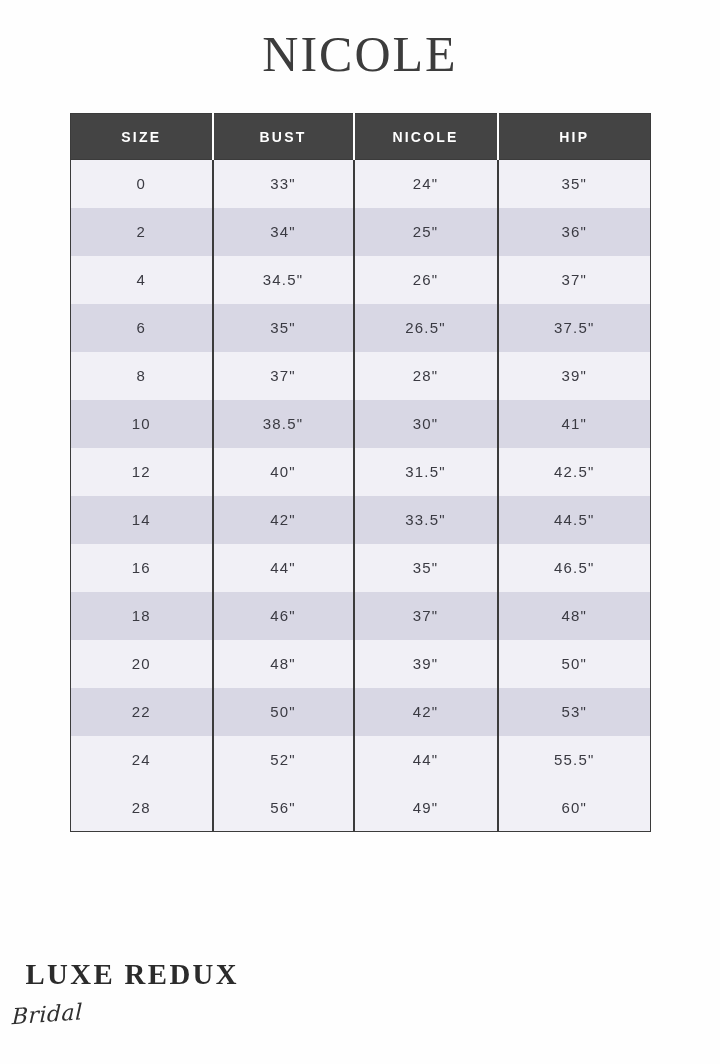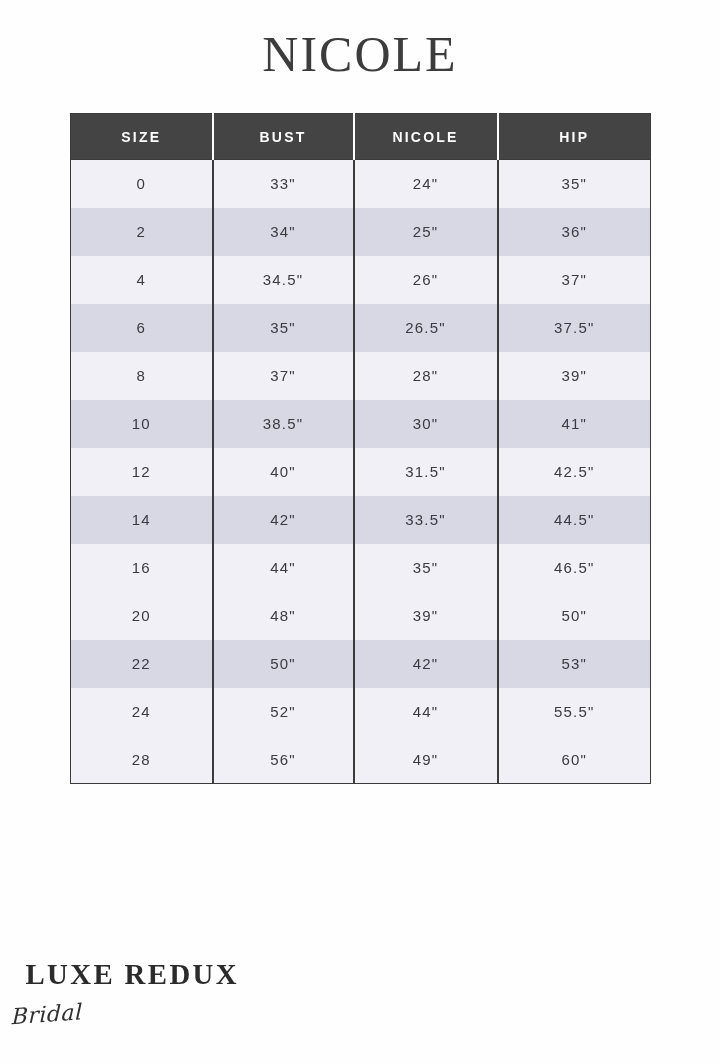--- a/index.html
+++ b/index.html
@@ -196,20 +196,26 @@
             <td>42"</td>
             <td>33.5"</td>
             <td>44.5"</td>
           </tr>
           <tr class="row-light">
             <td>16</td>
             <td>44"</td>
             <td>35"</td>
             <td>46.5"</td>
           </tr>
+          <tr class="row-dark">
+            <td>18</td>
+            <td>46"</td>
+            <td>37"</td>
+            <td>48"</td>
+          </tr>
           <tr class="row-light">
             <td>20</td>
             <td>48"</td>
             <td>39"</td>
             <td>50"</td>
           </tr>
           <tr class="row-dark">
             <td>22</td>
             <td>50"</td>
             <td>42"</td>

